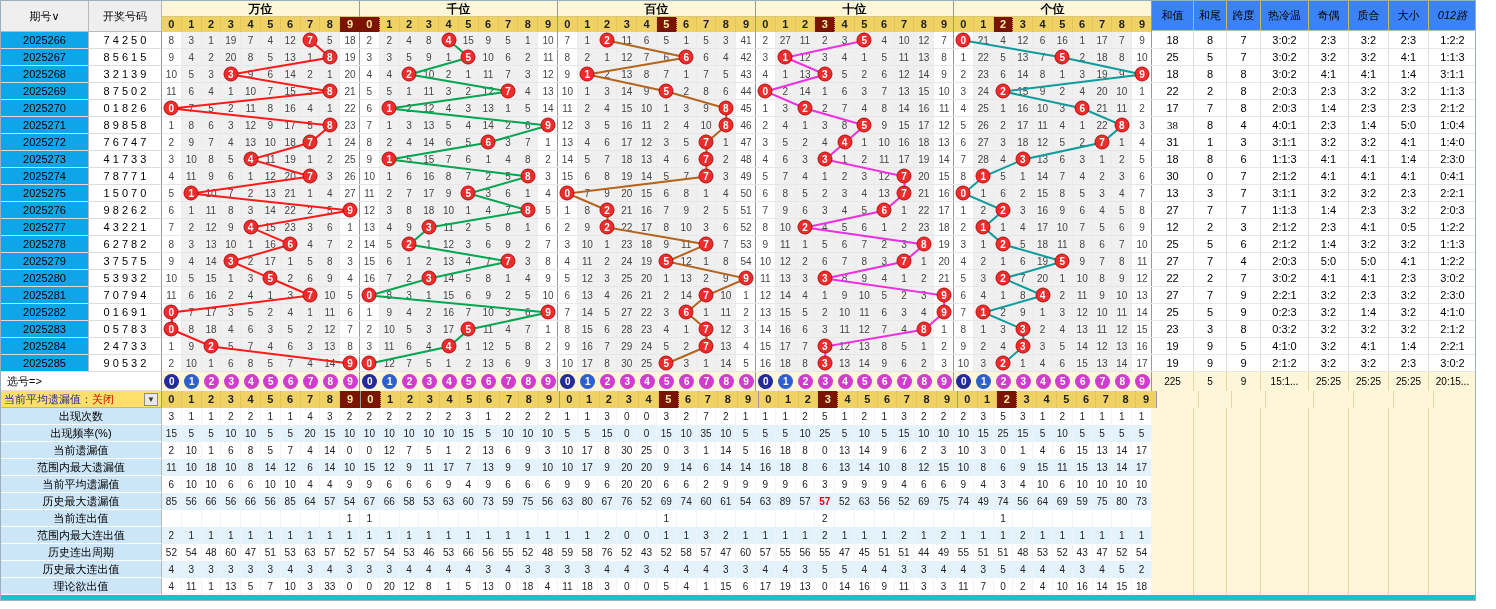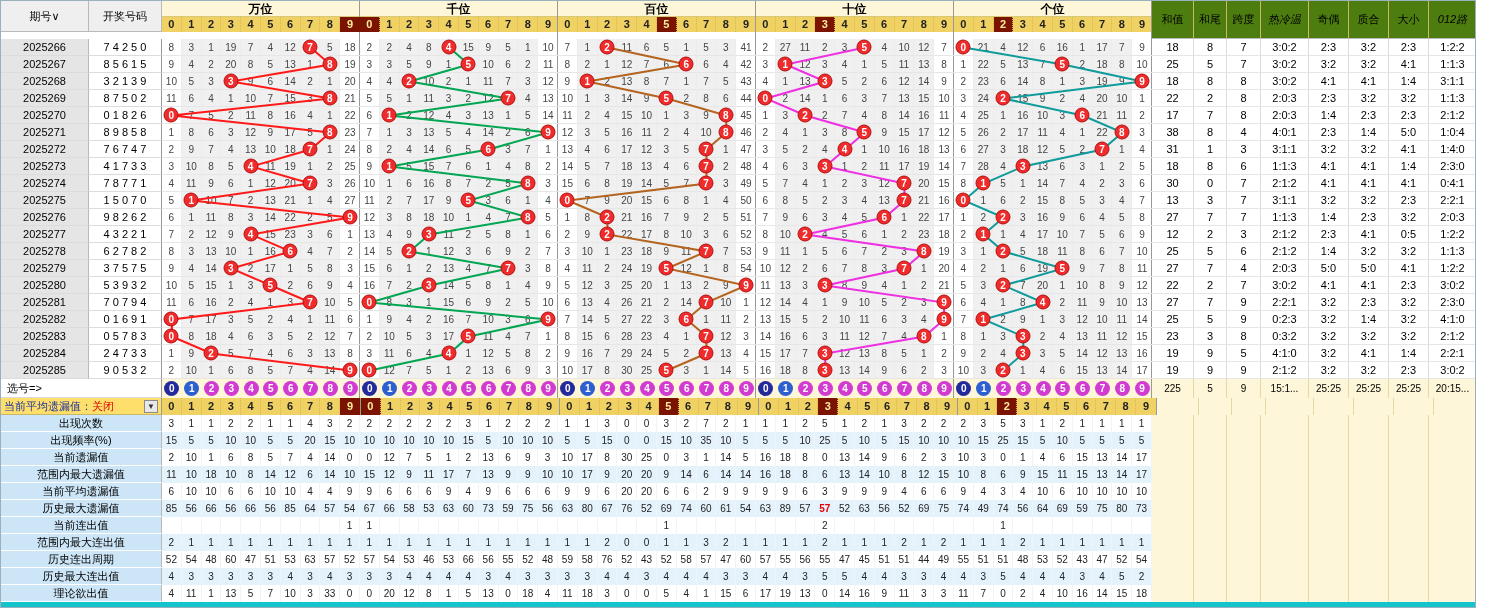--- a/index.html
+++ b/index.html
@@ -8,26 +8,26 @@
   *{box-sizing:border-box;}
 
   
   .hcell{flex:none;height:31px;background:#efefef;font-size:11px;display:flex;align-items:center;justify-content:center;border-right:1px solid #b9b9b9;border-bottom:1px solid #b9b9b9;}
   .pblock{flex:none;width:198px;border-right:1px solid #999;}
   .ptitle{height:16px;background:#fdf6d8;text-align:center;font-size:12px;line-height:16px;border-bottom:1px solid #d8c878;font-weight:bold;}
   .pdigits{display:flex;height:15px;background:#f0d264;}
   .dcell{flex:none;width:19.8px;text-align:center;font-size:11px;font-weight:bold;line-height:15px;border-right:1px dotted #d9b84a;color:#222;}
   .dcell:last-child{border-right:none;}
   .dcell.hi{background:#7a1400;color:#ffe9a0;}
-  .rhead{flex:none;height:38px;background:#4d7c0f;border-right:1px solid #cbb768;border-bottom:1px solid #b9b9b9;display:flex;align-items:center;justify-content:center;font-size:11px;text-align:center;line-height:13px;}
+  .rhead{flex:none;height:30px;background:#3b82f6;border-right:1px solid #cbb768;border-bottom:1px solid #b9b9b9;display:flex;align-items:center;justify-content:center;font-size:11px;text-align:center;line-height:13px;}
 
   
   #bodywrap{position:relative;}
   .brow{height:17px;}
-  .pcell{flex:none;width:88px;font-size:11px;display:flex;align-items:center;justify-content:center;border-right:1px solid #b9b9b9;border-bottom:1px solid #dcdcdc;background:#e5e5e5;}
+  .pcell{flex:none;width:88px;font-size:11px;display:flex;align-items:center;justify-content:center;border-right:1px solid #b9b9b9;border-bottom:1px solid #dcdcdc;background:#0ea5e9;}
   .ncell{flex:none;width:73px;font-size:11px;display:flex;align-items:center;justify-content:center;border-right:1px solid #999;border-bottom:1px solid #dcdcdc;background:#fff;}
   .pseg{display:flex;flex:none;width:198px;border-right:1px solid #999;}
   .bcell{flex:none;width:19.8px;height:17px;font-size:10px;color:#444;text-align:center;line-height:17px;border-bottom:1px solid #e6e6e6;border-right:1px solid #ececec;position:relative;}
   .bcell:nth-child(10){border-right:none;}
   .bcell:nth-child(n+2):nth-child(-n+9){background:#f0f0f0;}
   .circle{position:absolute;left:50%;top:50%;transform:translate(-50%,-50%);width:15px;height:15px;border-radius:50%;background:#ef2b2b;border:1px solid #b21111;color:#fff;font-size:10px;font-weight:bold;line-height:14px;text-align:center;z-index:10;}
   .lineovl{position:absolute;top:0;z-index:5;pointer-events:none;}
   .rcell{flex:none;height:17px;border-right:1px solid #ddd;border-bottom:1px solid #e6e6e6;font-size:11px;text-align:center;line-height:17px;background:#fff;}
 
   
@@ -138,21 +138,21 @@
           <div class="dcell">5</div>
           <div class="dcell">6</div>
           <div class="dcell">7</div>
           <div class="dcell">8</div>
           <div class="dcell">9</div>
         </div>
       </div>
       <div class="rhead" style="width: 42px;">和值</div>
       <div class="rhead" style="width: 33px;">和尾</div>
       <div class="rhead" style="width: 34px;">跨度</div>
-      <div class="rhead" style="width: 48px; font-style: italic;">热冷温</div>
+      <div class="rhead" style="width: 48px;">热冷温</div>
       <div class="rhead" style="width: 40px;">奇偶</div>
       <div class="rhead" style="width: 40px;">质合</div>
       <div class="rhead" style="width: 40px;">大小</div>
       <div class="rhead" style="width: 48px; font-style: italic;">012路</div>
     </div>
     <div id="bodywrap">
       <div class="brow">
         <div class="pcell">2025266</div>
         <div class="ncell">7 4 2 5 0</div>
         <div class="pseg">
@@ -628,21 +628,21 @@
           <div class="bcell">17</div>
           <div class="bcell">11</div>
           <div class="bcell">4</div>
           <div class="bcell">1</div>
           <div class="bcell">22</div>
           <div class="bcell">
             <span class="circle">8</span>
           </div>
           <div class="bcell">3</div>
         </div>
-        <div class="rcell" style="width: 42px;">38</div>
+        <div class="rcell" style="width: 42px; font-family: Liberation Serif, serif;">38</div>
         <div class="rcell" style="width: 33px;">8</div>
         <div class="rcell" style="width: 34px;">4</div>
         <div class="rcell" style="width: 48px;">4:0:1</div>
         <div class="rcell" style="width: 40px;">2:3</div>
         <div class="rcell" style="width: 40px;">1:4</div>
         <div class="rcell" style="width: 40px;">5:0</div>
         <div class="rcell" style="width: 48px;">1:0:4</div>
       </div>
       <div class="brow">
         <div class="pcell">2025272</div>

